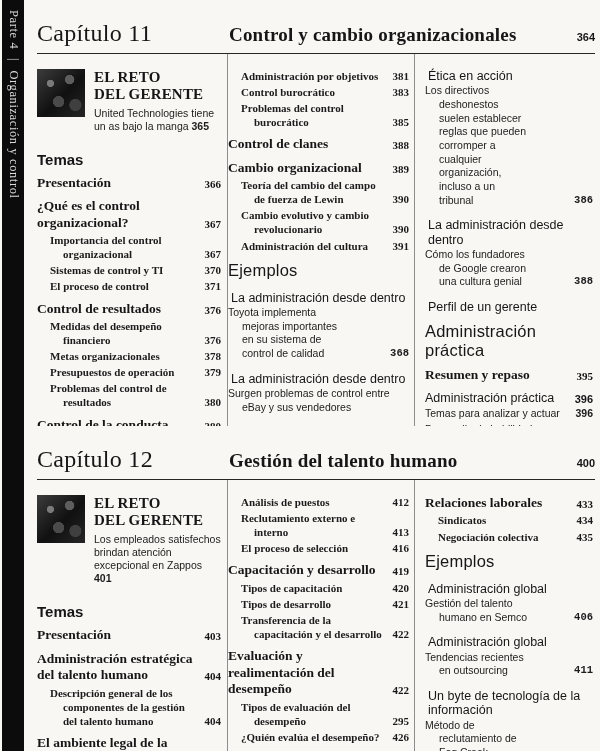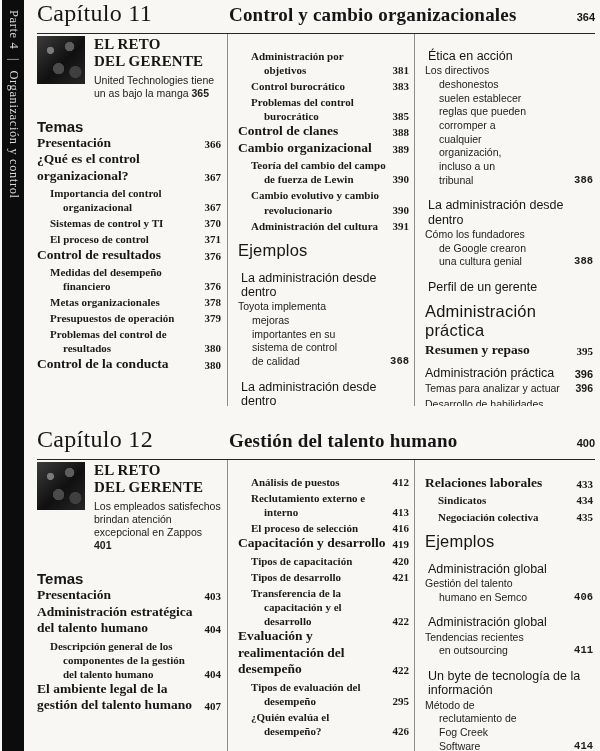--- a/index.html
+++ b/index.html
@@ -9,55 +9,55 @@
   .spine{position:absolute;left:2px;top:0;width:22px;height:751px;background:#0c0c0c;
          display:flex;justify-content:center;}
   .spine-text{writing-mode:vertical-rl;font-family:"Liberation Serif",serif;
               font-size:12.5px;color:#dcdcdc;padding-top:10px;letter-spacing:.6px;}
   .spine-text .sep{margin:9px 0;color:#cfcfcf;}
   
   .content{position:absolute;left:37px;top:0;width:558px;}
   .chap{display:block;}
   .chap-header{display:flex;align-items:baseline;border-bottom:1.5px solid #262626;
                padding-bottom:6px;}
-  .chap-header.first{margin-top:0;}
+  .chap-header.first{margin-top:20px;}
   .chap-header.second{margin-top:20px;}
   .chap-number{font-size:24px;width:192px;letter-spacing:.3px;}
   .chap-title{font-size:19px;font-weight:700;flex:1;letter-spacing:.2px;}
   .chap-page{font-family:"Liberation Sans",sans-serif;font-size:11px;font-weight:700;
              padding-left:8px;}
   .chap-body{display:flex;overflow:hidden;}
   .chap-body.b11{height:372px;}
   .chap-body.b12{height:293px;}
   .col{box-sizing:border-box;}
   .colA{width:190px;padding-right:6px;}
-  .colB{width:187px;border-left:1px solid #8d8d8d;padding-left:10px;padding-right:5px;}
+  .colB{width:187px;border-left:1px solid #8d8d8d;padding-right:5px;}
   .colC{flex:1;border-left:1px solid #8d8d8d;padding-left:10px;padding-right:2px;}
   .colB > .entry:first-child, .colC > .entry:first-child{margin-top:15px;}
   
-  .challenge{display:flex;gap:9px;margin-top:2px;}
+  .challenge{display:flex;gap:9px;margin-top:15px;}
   .photo{width:48px;height:48px;flex:0 0 48px;
     background:
       radial-gradient(circle at 28% 30%, #7a7a7a 0 7%, transparent 8%),
       radial-gradient(circle at 68% 22%, #5d5d5d 0 9%, transparent 10%),
       radial-gradient(circle at 45% 68%, #4a4a4a 0 13%, transparent 14%),
       radial-gradient(circle at 80% 75%, #3f3f3f 0 11%, transparent 12%),
       linear-gradient(135deg,#3c3c3c,#101010 55%,#262626);}
   .ch-right{flex:1;}
   .ch-title{font-size:15px;font-weight:700;line-height:1.12;letter-spacing:.2px;}
   .ch-text{font-family:"Liberation Sans",sans-serif;font-size:10.5px;line-height:1.25;
            margin-top:4px;color:#1c1c1c;}
   .ch-pg{font-weight:600;}
   .temas{font-family:"Liberation Sans",sans-serif;font-weight:700;font-size:15px;
          margin-top:18px;}
   
   .entry{display:flex;align-items:flex-end;}
   .entry .lbl{flex:1;}
   .entry .pg{margin-left:6px;white-space:nowrap;text-align:center;}
-  .t-main{font-size:13.5px;font-weight:700;line-height:1.22;}
+  .t-main{margin-top:7px;font-size:13.5px;font-weight:700;line-height:1.22;}
   .t-main .pg{font-size:11px;font-weight:700;}
   .t-sub{margin-top:2px;font-size:11px;font-weight:700;line-height:1.28;color:#1b1b1b;}
   .t-sub .lbl{padding-left:26px;text-indent:-13px;}
   .t-sub .pg{font-size:11px;font-weight:700;}
   .t-heading{margin-top:8px;margin-bottom:2px;font-family:Liberation Sans, sans-serif;
              font-size:16.5px;font-weight:400;letter-spacing:.2px;}
   .t-exlabel{margin-top:11px;font-family:"Liberation Sans",sans-serif;font-size:12.5px;
              line-height:1.15;padding-left:3px;}
   .t-exdesc{margin-top:1px;font-family:"Liberation Sans",sans-serif;font-size:10.5px;
             line-height:1.3;color:#1c1c1c;gap:39px;}

